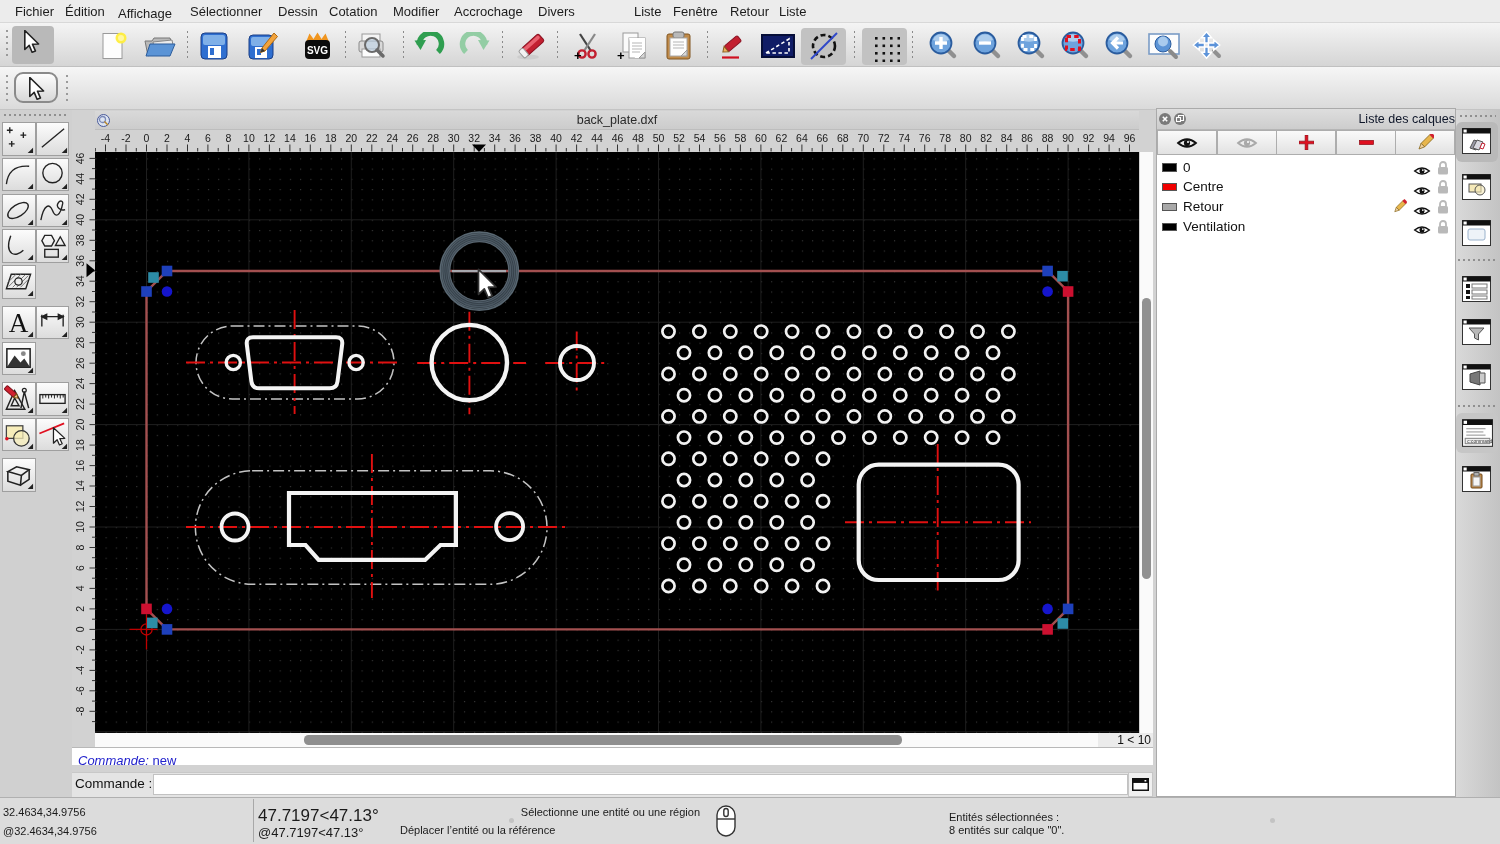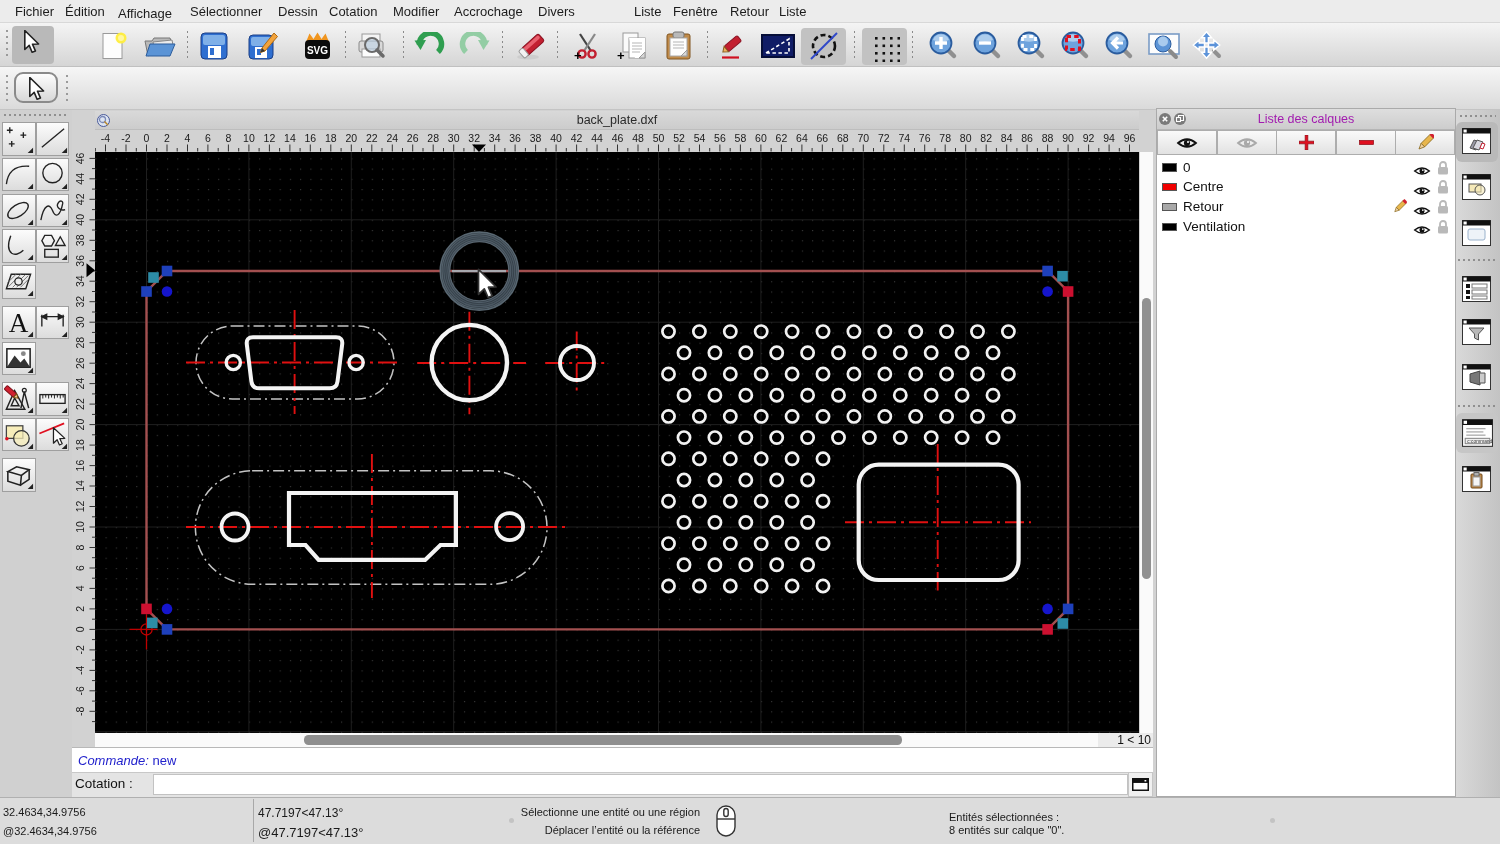--- a/index.html
+++ b/index.html
@@ -756,23 +756,23 @@
       <circle cx="479.3" cy="271.2" r="39.1" stroke="#61707b" stroke-width="1.5" opacity="0.9"></circle>
       <line x1="452" y1="271.2" x2="506" y2="271.2" stroke="#a7b1b8" stroke-width="2.2" opacity="0.9"></line>
     </g>
     <path d="M478.5 269.3 L478.5 294.3 L484.3 288.8 L488.1 297.5 L492.1 295.8 L488.4 287.2 L496 287 Z" fill="#fff" stroke="#333" stroke-width="1.7" stroke-linejoin="round"></path>
   </svg>
 <div class="abs" style="left:1139px;top:152px;width:14px;height:581px;background:#fafafa;border-left:1px solid #d0d0d0"></div>
 <div class="abs" style="left:1141.5px;top:298px;width:9px;height:281px;background:#919191;border-radius:4.5px"></div>
 <div class="abs" style="left:95px;top:733px;width:1058px;height:14px;background:#fafafa"></div>
 <div class="abs" style="left:304px;top:735px;width:598px;height:9.5px;background:#8f8f8f;border-radius:4.5px"></div>
 <div class="abs" style="left:1098px;top:733px;width:55px;height:14.5px;background:#ebebeb;font-size:12px;color:#111;text-align:right;padding-right:2px;line-height:14px">1 &lt; 10</div>
-<div class="abs" style="left:72px;top:747px;width:1081px;height:25px;background:#fff;border-top:1px solid #b8b8b8;font-size:13px;line-height:25px;color:#2222cc"><span style="margin-left:6px;font-style:italic">Commande:</span> new</div>
+<div class="abs" style="left:72px;top:747px;width:1081px;height:18px;background:#fff;border-top:1px solid #b8b8b8;font-size:13px;line-height:25px;color:#2222cc"><span style="margin-left:6px;font-style:italic">Commande:</span> new</div>
 <div class="abs" style="left:72px;top:772px;width:1081px;height:25px;background:#e4e4e4;border-top:1px solid #c8c8c8"></div>
-<div class="abs" style="left:75px;top:776px;font-size:13.5px;color:#111">Cotation :</div>
+<div class="abs" style="left:75px;top:776px;font-size:13.5px;color:#111">Commande :</div>
 <div class="abs" style="left:153px;top:774px;width:975px;height:21px;background:#fff;border:1px solid #c2c2c2"></div>
 <div class="abs" style="left:1128px;top:772px;width:25px;height:25px;background:#f0f0f0;border:1px solid #c6c6c6"></div>
 <svg class="abs" style="left:1132px;top:778px" width="17" height="13" viewBox="0 0 17 13">
     <rect x="0.75" y="0.75" width="15.5" height="11.5" fill="#fff" stroke="#111" stroke-width="1.5"></rect>
     <rect x="0.75" y="0.75" width="15.5" height="4.2" fill="#111"></rect>
     <rect x="12.5" y="2" width="1.8" height="1.5" fill="#fff"></rect>
   </svg>
 <div class="abs" style="left:1456px;top:110px;width:44px;height:687px;background:linear-gradient(90deg,#d9d9d9,#c3c3c3)"></div>
 <div style="position:absolute;left:1460px;top:115px;width:36px;height:2px;background-image:repeating-linear-gradient(90deg,#8f8f8f 0 2px,transparent 2px 5px)"></div>
 <div style="position:absolute;left:1458px;top:259px;width:40px;height:2px;background-image:repeating-linear-gradient(90deg,#8f8f8f 0 2px,transparent 2px 5px)"></div>
@@ -852,21 +852,21 @@
   </svg>
 <div style="position:absolute;left:1156px;top:108px;width:300px;height:689px;background:#fff;border:1px solid #aaa;box-sizing:border-box"></div>
 <div style="position:absolute;left:1157px;top:109px;width:298px;height:21px;background:linear-gradient(#dedede,#cdcdcd);border-bottom:1px solid #b5b5b5;box-sizing:border-box"></div>
 <svg style="position:absolute;left:1159px;top:112px" width="30" height="14" viewBox="0 0 30 14">
     <circle cx="6" cy="7" r="6" fill="#7a7a7a"></circle>
     <path d="M3.8 4.8 L8.2 9.2 M8.2 4.8 L3.8 9.2" stroke="#fff" stroke-width="1.6"></path>
     <circle cx="21" cy="7" r="6" fill="#7a7a7a"></circle>
     <rect x="17.5" y="5.5" width="4" height="4" fill="none" stroke="#fff" stroke-width="1.1"></rect>
     <path d="M19.5 5.5 V3.5 H24.5 V8.5 H21.5" fill="none" stroke="#fff" stroke-width="1.1"></path>
   </svg>
-<div style="position:absolute;left:1157px;top:112px;width:298px;height:15px;text-align:center;font-size:12.5px;color:#a21caf">Liste des calques</div>
+<div style="position:absolute;left:1157px;top:112px;width:298px;height:15px;text-align:right;font-size:12.5px;color:#0f172a">Liste des calques</div>
 <div style="position:absolute;left:1157px;top:130px;width:60px;height:25px;background:linear-gradient(#fafafa,#e2e2e2);border:1px solid #adadad;box-sizing:border-box;display:flex;align-items:center;justify-content:center">
     <svg width="22" height="12" viewBox="0 0 22 12">
       <path d="M2 6 Q11 -1.5 20 6 Q11 13.5 2 6 Z" fill="none" stroke="#111" stroke-width="1.7"></path>
       <circle cx="11" cy="6" r="3.1" fill="#111"></circle>
       <circle cx="12" cy="5" r="1" fill="#fff"></circle>
     </svg>
   </div>
 <div style="position:absolute;left:1217px;top:130px;width:60px;height:25px;background:linear-gradient(#fafafa,#e2e2e2);border:1px solid #adadad;box-sizing:border-box;display:flex;align-items:center;justify-content:center">
     <svg width="22" height="12" viewBox="0 0 22 12">
       <path d="M2 6 Q11 -1.5 20 6 Q11 13.5 2 6 Z" fill="none" stroke="#a9a9a9" stroke-width="1.7"></path>
@@ -941,24 +941,24 @@
       <circle cx="12" cy="5" r="1" fill="#fff"></circle>
     </svg></div>
 <div style="position:absolute;left:1437px;top:219.9px"><svg width="12" height="14" viewBox="0 0 12 14">
       <path d="M3 6 V4 A3 3 0 0 1 9 4 V6" fill="none" stroke="#b9b9b9" stroke-width="1.8"></path>
       <rect x="1" y="6" width="10" height="7.5" rx="1.5" fill="#b9b9b9"></rect>
     </svg></div>
 <div class="abs" style="left:0;top:797px;width:1500px;height:47px;background:#dcdcdc;border-top:1px solid #b0b0b0;font-size:11px;color:#1a1a1a"></div>
 <div class="abs" style="left:3px;top:806px;font-size:11px;color:#1a1a1a">32.4634,34.9756</div>
 <div class="abs" style="left:3px;top:825px;font-size:11px;color:#1a1a1a">@32.4634,34.9756</div>
 <div class="abs" style="left:253px;top:799px;width:1px;height:43px;background:#a8a8a8"></div>
-<div class="abs" style="left:258px;top:806px;font-size:12px;color:#1a1a1a">47.7197&lt;47.13°</div>
+<div class="abs" style="left:258px;top:806px;font-size:17px;color:#1a1a1a">47.7197&lt;47.13°</div>
 <div class="abs" style="left:258px;top:825px;font-size:13px;color:#1a1a1a">@47.7197&lt;47.13°</div>
 <div class="abs" style="left:509px;top:818px;width:5px;height:5px;border-radius:50%;background:#c3c3c3"></div>
 <div class="abs" style="left:400px;top:806px;width:300px;text-align:right;font-size:11px;color:#1a1a1a">Sélectionne une entité ou une région</div>
-<div class="abs" style="left:400px;top:824px;width:300px;text-align:right;font-size:11px;color:#1a1a1a">Déplacer l’entité ou la référence</div>
+<div class="abs" style="left:400px;top:824px;width:300px;font-size:11px;color:#1a1a1a">Déplacer l’entité ou la référence</div>
 <svg style="position:absolute;left:716px;top:805px" width="20" height="32" viewBox="0 0 20 32">
     <rect x="1" y="1" width="18" height="30" rx="9" fill="#fff" stroke="#333" stroke-width="1.4"></rect>
     <line x1="1" y1="14" x2="19" y2="14" stroke="#333" stroke-width="1.4"></line>
     <rect x="7.8" y="3.5" width="4.4" height="8" rx="2.2" fill="#fff" stroke="#333" stroke-width="1.4"></rect>
   </svg>
 <div class="abs" style="left:949px;top:811px;font-size:11px;color:#1a1a1a">Entités sélectionnées :</div>
 <div class="abs" style="left:949px;top:823.5px;font-size:11px;color:#1a1a1a">8 entités sur calque "0".</div>
 <div class="abs" style="left:1270px;top:818px;width:5px;height:5px;border-radius:50%;background:#c3c3c3"></div>
 </body></html>

